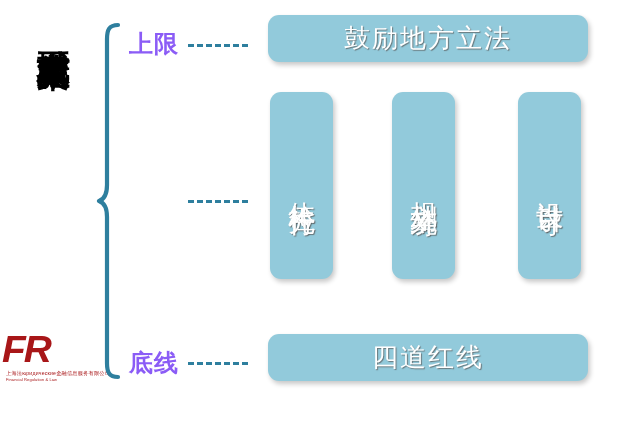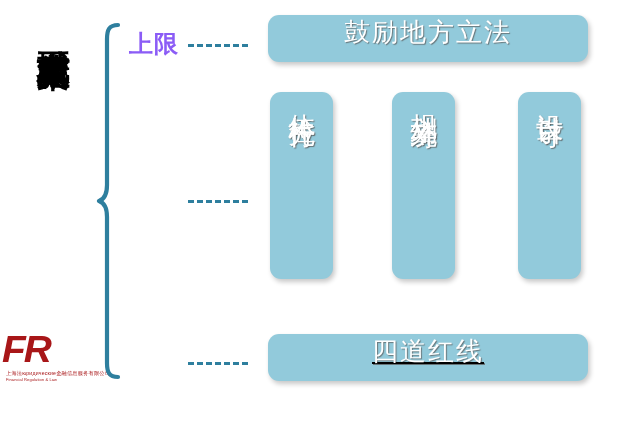--- a/index.html
+++ b/index.html
@@ -102,21 +102,21 @@
     border-top: 3px dashed #2E7F9E;
   }
 
   
   .blue-box {
     position: absolute;
     background: #92CADB;
     border-radius: 11px;
     box-shadow: 2px 3px 5px rgba(0,0,0,0.22);
     display: flex;
-    align-items: flex-start;
+    align-items: center;
     justify-content: center;
     box-sizing: border-box;
   }
   .box-label-h {
     font-size: 26px;
     color: #ffffff;
     letter-spacing: 2px;
     text-shadow: 1px 1px 1px rgba(90,90,90,0.75);
     white-space: nowrap;
   }
@@ -164,19 +164,20 @@
   </div>
 
   <div class="blue-box" style="left:392px; top:92px; width:63px; height:187px;">
     <span class="box-label-v">规划统筹</span>
   </div>
 
   <div class="blue-box" style="left:518px; top:92px; width:63px; height:187px;">
     <span class="box-label-v">设计引导</span>
   </div>
 
+  <div class="row-label" style="left:129px; top:347px;">底线</div>
   <div class="dash-line" style="left:188px; top:362px; width:60px;"></div>
 
-  <div class="blue-box" style="left:268px; top:334px; width:320px; height:47px;text-decoration:underline;">
+  <div class="blue-box" style="left:268px; top:334px; width:320px; height:47px;">
     <span class="box-label-h">四道红线</span>
   </div>
 
 </div>
 
 </body></html>

